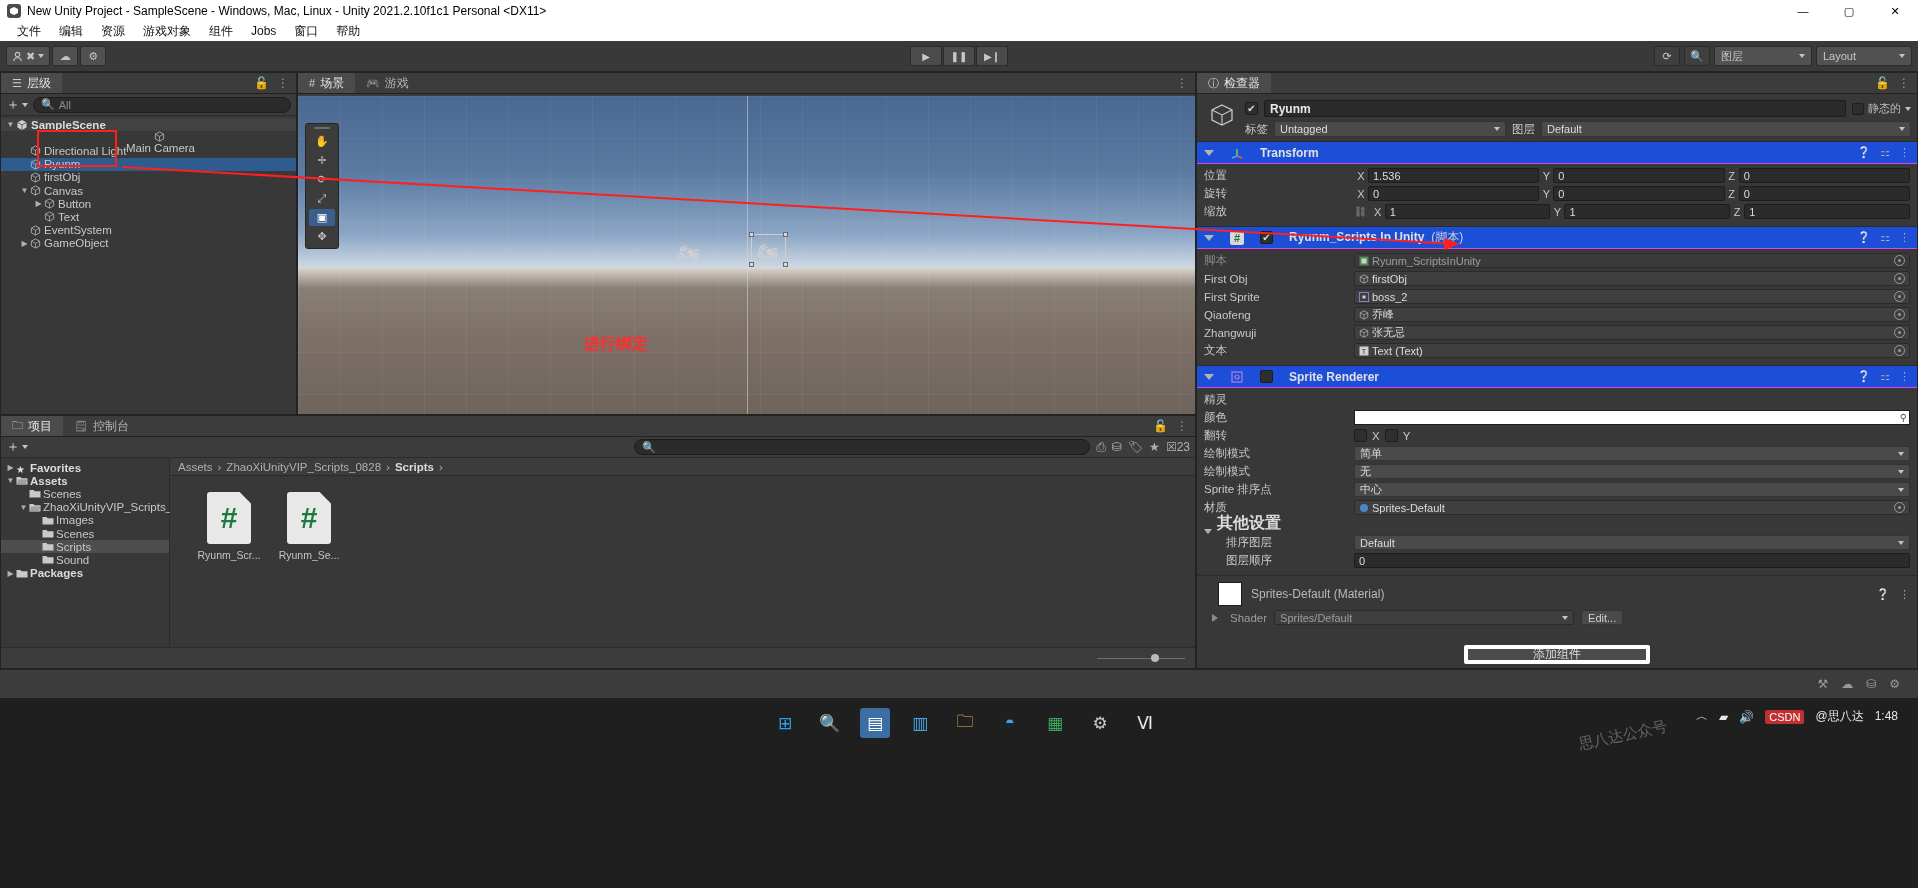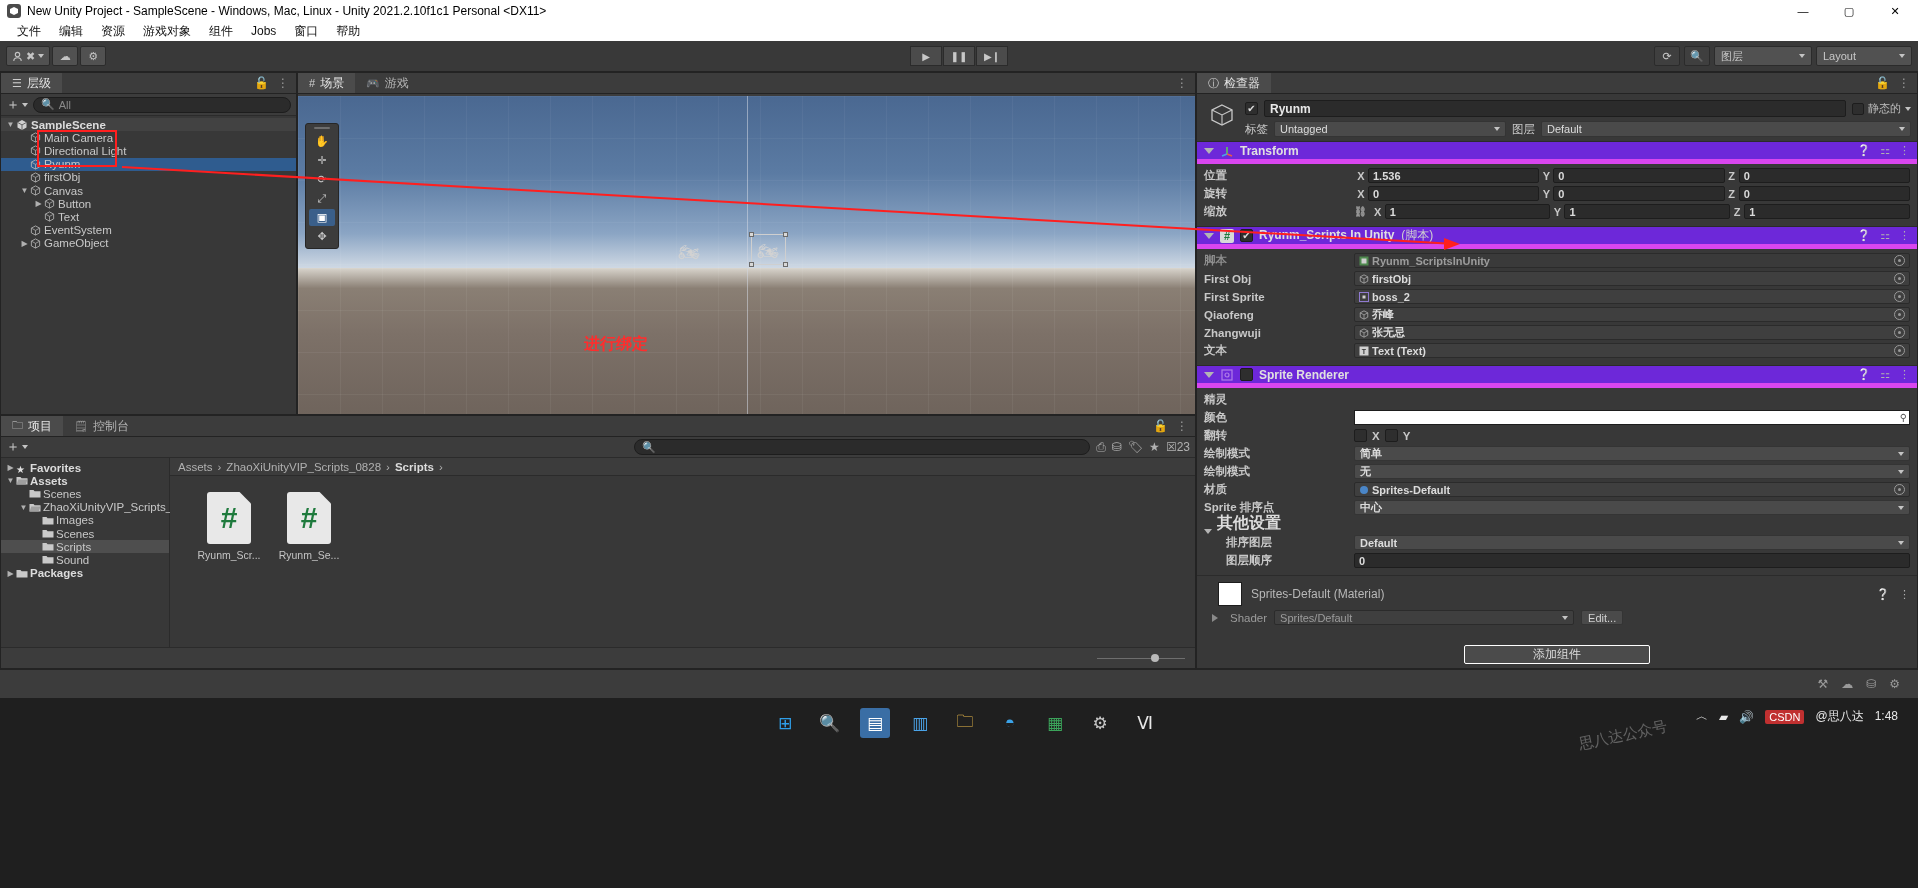--- a/index.html
+++ b/index.html
@@ -213,30 +213,30 @@
   .dropdown {
     height:16px; background:#4a4a4a; border:1px solid #343434; border-radius:2px;
     display:flex; align-items:center; padding:0 5px; font-size:11px; color:#dcdcdc;
   }
   .dropdown .caret { margin-left:auto; }
 
   .comp {
     border-top:1px solid #2b2b2b; background:#383838;
   }
   .comp-head {
-    height:22px; background:#6d28d9; display:flex; align-items:center; gap:6px; padding:0 7px;
-    border-bottom:5px solid #d946ef;
+    height:22px; background:#1d4ed8; display:flex; align-items:center; gap:16px; padding:0 7px;
+    border-bottom:1px solid #d946ef;
   }
   .foldout { width:0;height:0;border-left:5px solid transparent;border-right:5px solid transparent;border-top:6px solid #b4b4b4; flex:none; }
   .comp-title { font-size:12px; font-weight:bold; color:#e0e0e0; }
   .comp-title .sub { font-weight:normal; color:#d0d0d0; margin-left:7px;margin-top:28px; }
   .comp-actions { margin-left:auto; display:flex; align-items:center; gap:9px; color:#b0b0b0; font-size:11px; }
   .comp-body { padding:3px 7px 5px 7px; }
 
-  .prow { display:flex; align-items:center; height:17px; margin-bottom:1px;font-weight:bold; }
+  .prow { display:flex; align-items:center; height:17px; margin-bottom:1px; }
   .prow .plabel { width:150px; font-size:11.5px; color:#c8c8c8; flex:none; }
   .prow .plabel.dim { color:#8e8e8e; }
   .prow .plabel.ind { padding-left:22px; }
   .vec3 { display:flex; flex:1; gap:0; align-items:center; }
   .axis { font-size:11px; color:#c8c8c8; width:14px; text-align:center; flex:none; }
   .numfield {
     flex:1; height:15px; background:#2b2b2b; border:1px solid #1d1d1d; border-radius:2px;
     display:flex; align-items:center; padding:0 4px; font-size:11px; color:#dcdcdc; min-width:0;
   }
   .objfield {
@@ -267,21 +267,21 @@
   .shader-dd {
     width:300px; height:15px; background:#3f3f3f; border:1px solid #2b2b2b; border-radius:2px;
     display:flex; align-items:center; padding:0 5px; font-size:11px; color:#9c9c9c;
   }
   .edit-btn {
     height:15px; padding:0 6px; background:#4a4a4a; border:1px solid #343434; border-radius:2px;
     font-size:11px; color:#d0d0d0; display:flex; align-items:center;
   }
   .addcomp-wrap { display:flex; justify-content:center; padding:14px 0 10px 0; }
   .addcomp {
-    width:186px; height:19px; background:#4b4b4b; border:1px solid #ffffff; border-radius:2px;
+    width:186px; height:19px; background:#4b4b4b; border:4px solid #ffffff; border-radius:2px;
     display:flex; align-items:center; justify-content:center; font-size:12px; color:#dcdcdc;
   }
 
   
   .statusbar {
     position:absolute; left:0; top:669px; width:1918px; height:29px;
     background:#3c3c3c; border-top:1px solid #232323;
     display:flex; align-items:center; justify-content:flex-end; gap:13px; padding-right:18px;
     color:#9a9a9a; font-size:12px;
   }
@@ -391,21 +391,21 @@
     </div>
     <div class="tree" id="hierarchy-tree">
         <div class="trow header" style="padding-left: 4px;">
           <span class="twist">▼</span>
           <span class="scene-ic"><svg width="12" height="12" viewBox="0 0 12 12">
               <path d="M6 1 L10.5 3.4 L10.5 8.6 L6 11 L1.5 8.6 L1.5 3.4 Z" fill="#d0d0d0"></path>
               <path d="M1.5 3.4 L6 5.9 L10.5 3.4 M6 5.9 L6 11" fill="none" stroke="#5a5a5a" stroke-width="0.9"></path>
             </svg></span>
           <span class="tlabel b">SampleScene</span>
         </div>
-        <div class="trow" style="padding-left: 18px;">
+        <div class="trow" style="padding-left: 24px; flex-direction: column;">
           <span class="twist"></span>
           <span class="cube-ic">
             <svg width="11" height="11" viewBox="0 0 12 12">
               <path d="M6 1 L10.5 3.4 L10.5 8.6 L6 11 L1.5 8.6 L1.5 3.4 Z" fill="none" stroke="#b8b8b8" stroke-width="0.9"></path>
               <path d="M1.5 3.4 L6 5.9 L10.5 3.4 M6 5.9 L6 11" fill="none" stroke="#b8b8b8" stroke-width="0.8"></path>
             </svg>
           </span>
           <span class="tlabel">Main Camera</span>
         </div>
         <div class="trow" style="padding-left: 18px;">
@@ -998,35 +998,35 @@
 
           <div class="prow">
             <span class="plabel">绘制模式</span>
             <div class="wide-dd">
               <span>无</span>
               <span class="caret"></span>
             </div>
           </div>
 
           <div class="prow">
+            <span class="plabel">Sprite 排序点</span>
+            <div class="wide-dd">
+              <span>中心</span>
+              <span class="caret"></span>
+            </div>
+          </div>
+
+          <div class="prow">
             <span class="plabel">材质</span>
             <div class="objfield">
               <svg class="mini-ic" viewBox="0 0 10 10">
                   <circle cx="5" cy="5" r="4" fill="#4a86c8"></circle>
                 </svg>
               <span>Sprites-Default</span>
               <span class="objdot"></span>
-            </div>
-          </div>
-
-          <div class="prow">
-            <span class="plabel">Sprite 排序点</span>
-            <div class="wide-dd">
-              <span>中心</span>
-              <span class="caret"></span>
             </div>
           </div>
 
           <div class="sub-head">
             <span class="foldout"></span>
             <span>其他设置</span>
           </div>
 
           <div class="prow">
             <span class="plabel ind">排序图层</span>

